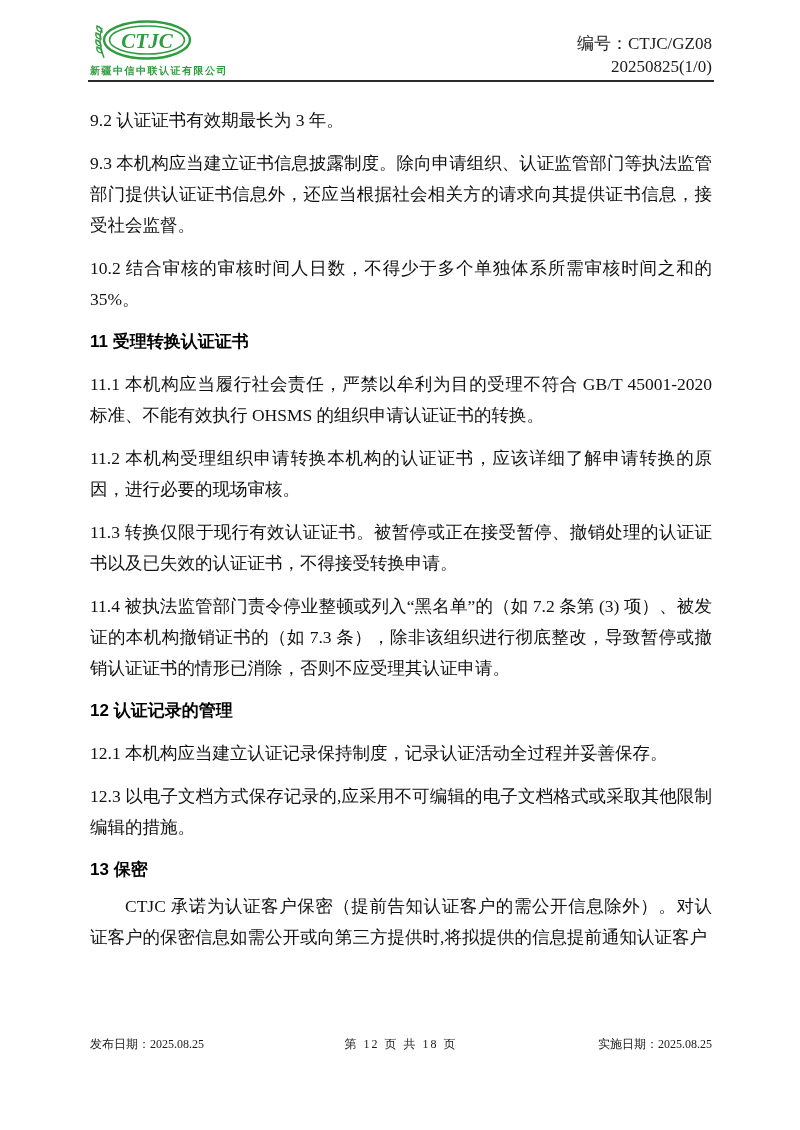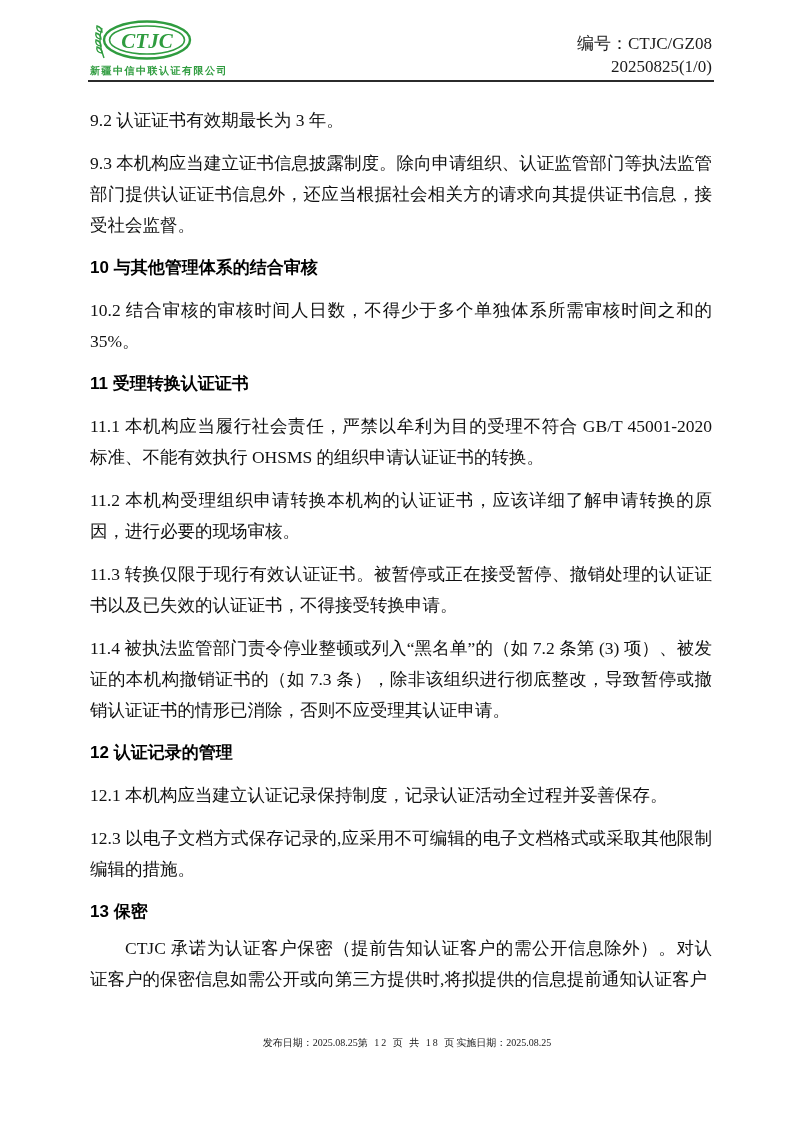--- a/index.html
+++ b/index.html
@@ -61,25 +61,25 @@
     font-family: "Liberation Sans", "DejaVu Sans", sans-serif;
     font-weight: bold;
     font-size: 17px;
     color: #000;
     margin: 11px 0 6px 0;
     text-align: left;
   }
   
   .footer {
     position: absolute;
-    top: 1036px; left: 90px; right: 76px;
+    top: 1036px; left: 90px; right: 88px;
     display: flex;
-    justify-content: center;
+    justify-content: space-between;
     align-items: baseline;
-    font-size: 10px;
+    font-size: 12px;
     color: #1a1a1a;
   }
   .footer .page-info { letter-spacing: 2px; }
 </style>
 </head>
 <body>
 
 <div class="page">
 
   <div class="header">
@@ -105,21 +105,20 @@
       <div><span>编号：</span><span>CTJC/GZ08</span></div>
       <div>20250825(1/0)</div>
     </div>
   </div>
 
   <hr class="header-rule">
 
   <div class="main">
     <p class="para">9.2 认证证书有效期最长为 3 年。</p>
     <p class="para">9.3 本机构应当建立证书信息披露制度。除向申请组织、认证监管部门等执法监管部门提供认证证书信息外，还应当根据社会相关方的请求向其提供证书信息，接受社会监督。</p>
-    <p class="heading">10 与其他管理体系的结合审核</p>
     <p class="para">10.2 结合审核的审核时间人日数，不得少于多个单独体系所需审核时间之和的 35%。</p>
     <p class="heading">11 受理转换认证证书</p>
     <p class="para">11.1 本机构应当履行社会责任，严禁以牟利为目的受理不符合 GB/T 45001-2020 标准、不能有效执行 OHSMS 的组织申请认证证书的转换。</p>
     <p class="para">11.2 本机构受理组织申请转换本机构的认证证书，应该详细了解申请转换的原因，进行必要的现场审核。</p>
     <p class="para">11.3 转换仅限于现行有效认证证书。被暂停或正在接受暂停、撤销处理的认证证书以及已失效的认证证书，不得接受转换申请。</p>
     <p class="para">11.4 被执法监管部门责令停业整顿或列入“黑名单”的（如 7.2 条第 (3) 项）、被发证的本机构撤销证书的（如 7.3 条），除非该组织进行彻底整改，导致暂停或撤销认证证书的情形已消除，否则不应受理其认证申请。</p>
     <p class="heading">12 认证记录的管理</p>
     <p class="para">12.1 本机构应当建立认证记录保持制度，记录认证活动全过程并妥善保存。</p>
     <p class="para">12.3 以电子文档方式保存记录的,应采用不可编辑的电子文档格式或采取其他限制编辑的措施。</p>
     <p class="heading">13 保密</p>

